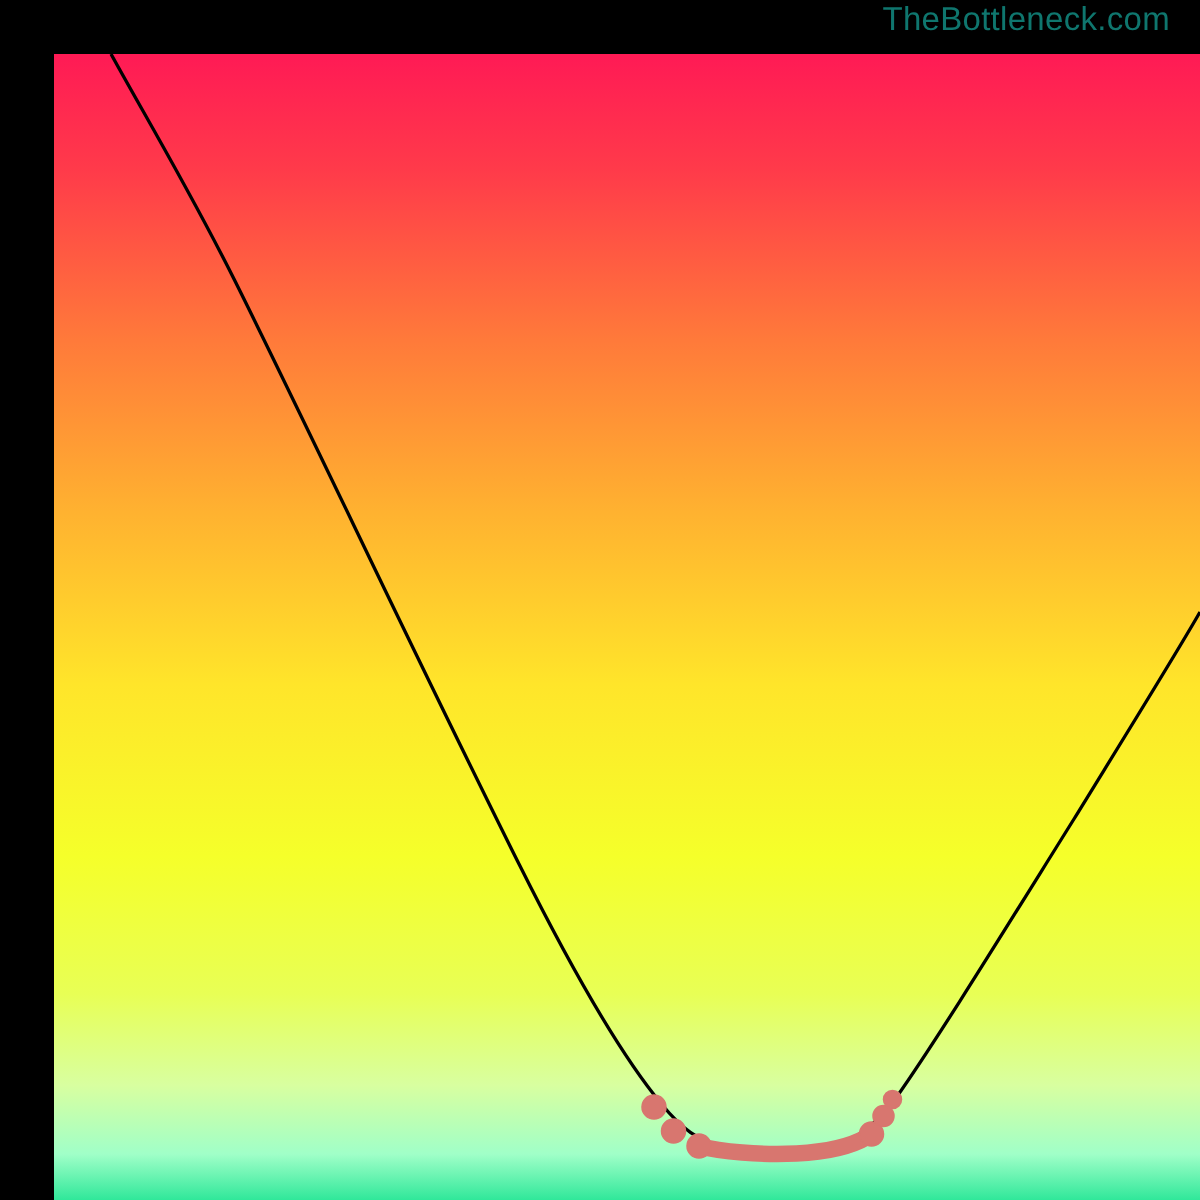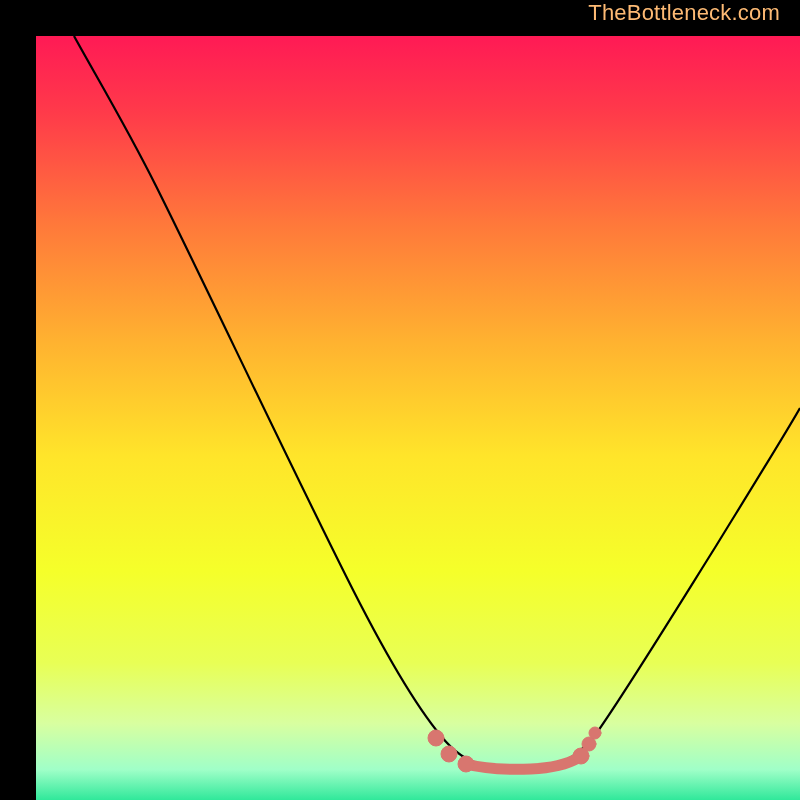--- a/index.html
+++ b/index.html
@@ -23,21 +23,21 @@
     position: absolute;
     left: 18px;
     top: 18px;
     width: 764px;
     height: 764px;
   }
   .watermark {
     position: absolute;
     top: 0px;
     right: 20px;
-    color: #fdba74;
+    color: #0f766e;
     font-size: 22px;
     font-weight: 400;
     letter-spacing: 0.2px;
   }
   svg {
     display: block;
   }
 </style>
 </head>
 <body>

